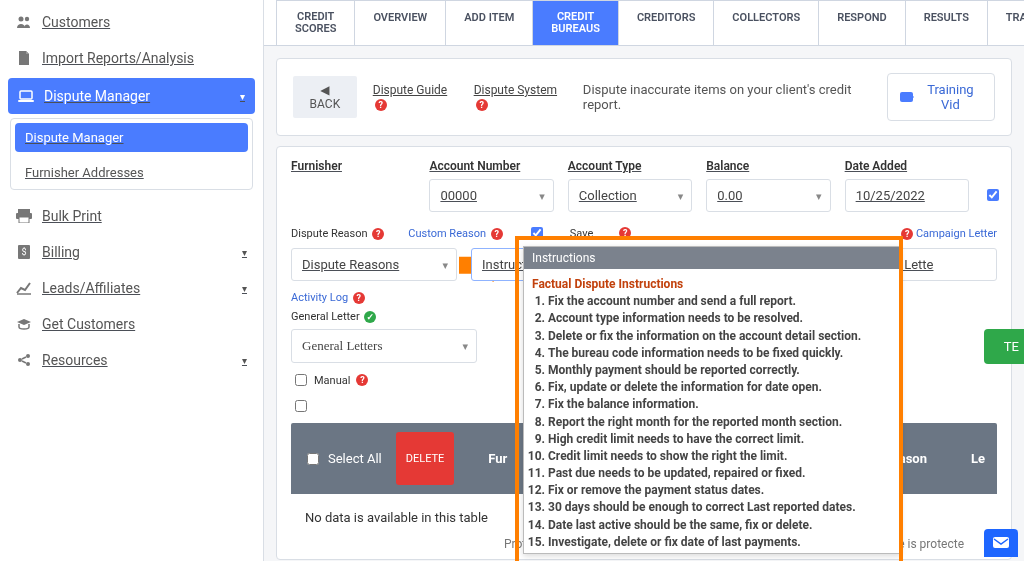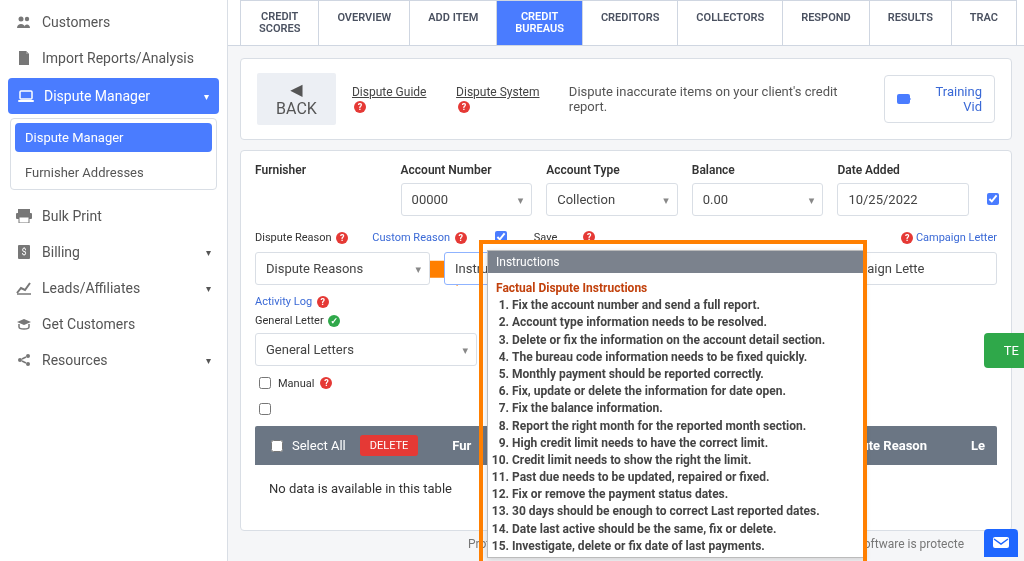--- a/index.html
+++ b/index.html
@@ -12,47 +12,47 @@
     --link:#3a69d6;
     --red:#e53935;
     --green:#2fa84a;
     --orange:#ff7f00;
     --tab-border:#cfd6e1;
     --header-bg:#6b7684;
   }
   *{box-sizing:border-box;font-family:-apple-system,BlinkMacSystemFont,"Segoe UI",Roboto,sans-serif;}
   body{margin:0;background:var(--bg);color:var(--text);font-size:13px;overflow:hidden;width:1024px;height:561px;position:relative;}
   .layout{display:flex;height:561px;}
-  .sidebar{width:228px;background:#fff;border-right:1px solid var(--border);padding:4px 0;flex-shrink:0;}
+  .sidebar{width:264px;background:#fff;border-right:1px solid var(--border);padding:4px 0;flex-shrink:0;text-decoration:underline;}
   .nav-item{display:flex;align-items:center;gap:10px;padding:10px 16px;font-size:14px;color:var(--sidebar-text);cursor:pointer;position:relative;}
   .nav-item .ico{width:16px;height:16px;display:flex;align-items:center;justify-content:center;}
   .nav-item.active{background:var(--blue);color:#fff;border-radius:4px;margin:2px 8px;padding:10px 10px;}
   .nav-item .caret{margin-left:auto;font-size:10px;}
   .sub-nav{margin:4px 10px 8px 10px;border:1px solid var(--border);border-radius:4px;overflow:hidden;}
   .sub-nav .nav-item{padding:9px 14px;font-size:13px;}
   .sub-nav .nav-item.sub-active{background:var(--blue);color:#fff;border-radius:4px;margin:4px;padding:7px 10px;}
 
   .main{flex:1;overflow:hidden;position:relative;}
   .tabs{display:flex;background:#fff;border-bottom:1px solid var(--tab-border);}
   .tab{padding:10px 18px;font-size:11px;font-weight:600;color:#4a5160;border-right:1px solid var(--tab-border);text-align:center;cursor:pointer;white-space:nowrap;border-top:1px solid var(--tab-border);}
   .tab:first-child{border-left:1px solid var(--tab-border);margin-left:12px;}
   .tab.active{background:var(--blue);color:#fff;}
   .tab.two-line{line-height:1.1;}
 
   .infobar{display:flex;align-items:center;gap:16px;padding:14px 16px;background:#fff;margin:12px 12px 0 12px;border:1px solid var(--border);border-radius:4px;}
-  .back-btn{background:#eceff4;border:none;padding:7px 12px;font-size:16px;color:#555;cursor:pointer;border-radius:2px;}
+  .back-btn{background:#eceff4;border:none;padding:7px 12px;font-size:12px;color:#555;cursor:pointer;border-radius:2px;}
   .info-link{font-size:12px;color:#444;text-decoration:underline;cursor:pointer;}
   .q{display:inline-block;width:12px;height:12px;border-radius:50%;background:var(--red);color:#fff;font-size:9px;line-height:12px;text-align:center;margin-left:2px;font-weight:bold;}
   .qg{background:var(--green);}
-  .training-btn{margin-left:auto;background:#fff;border:1px solid var(--border);padding:8px 12px;border-radius:4px;display:flex;align-items:center;gap:6px;color:#3a69d6;font-size:13px;cursor:pointer;text-align:right;}
+  .training-btn{margin-left:auto;background:#fff;border:1px solid var(--border);padding:8px 12px;border-radius:4px;display:flex;align-items:center;gap:6px;color:#3a69d6;font-size:13px;cursor:pointer;}
   .cam-ico{width:14px;height:10px;background:var(--blue);position:relative;border-radius:2px;}
   .cam-ico:after{content:"";position:absolute;right:-5px;top:1px;border:4px solid transparent;border-left-color:var(--blue);}
 
   .form-area{margin:10px 12px;background:#fff;border:1px solid var(--border);border-radius:4px;padding:12px 14px 18px 14px;position:relative;}
-  .form-row{display:flex;gap:14px;}
+  .form-row{display:flex;gap:14px;text-decoration:underline;}
   .form-col{flex:1;min-width:0;}
   .form-label{font-size:12px;font-weight:600;color:#333;margin-bottom:6px;display:block;}
   .select-box{position:relative;border:1px solid var(--border);border-radius:3px;padding:8px 26px 8px 10px;font-size:13px;color:#444;background:#fff;cursor:pointer;white-space:nowrap;overflow:hidden;text-overflow:ellipsis;}
   .select-box:after{content:"▾";position:absolute;right:8px;top:50%;transform:translateY(-50%);color:#888;font-size:11px;}
   .select-box.noarrow:after{content:none;}
 
   .small-labels{font-size:11px;color:#333;display:flex;align-items:center;gap:24px;margin:12px 0 6px 0;flex-wrap:wrap;}
   .small-labels .lnk{color:var(--link);text-decoration:none;cursor:pointer;}
   .chk{width:12px;height:12px;accent-color:var(--blue);}
 
@@ -68,21 +68,21 @@
   .orange-box{position:absolute;border:4px solid var(--orange);z-index:10;pointer-events:none;left:224px;top:-12px;width:388px;height:336px;}
 
   .activity-line{font-size:11px;color:var(--link);margin:10px 0 4px 0;}
   .letter-row{display:flex;gap:14px;align-items:center;margin-top:6px;}
   .green-btn{background:var(--green);color:#fff;border:none;padding:10px 20px;border-radius:4px;font-size:13px;cursor:pointer;position:absolute;right:-42px;top:0;}
 
   .cb-row{font-size:11px;color:#333;margin:8px 0;display:flex;align-items:center;gap:4px;}
 
   .table-head{background:var(--header-bg);color:#fff;display:flex;align-items:center;padding:9px 12px;font-size:13px;gap:14px;border-radius:2px 2px 0 0;}
   .table-head .sel{display:flex;align-items:center;gap:6px;}
-  .del-btn{background:var(--red);color:#fff;border:none;padding:4px 10px;font-size:11px;border-radius:3px;cursor:pointer;}
+  .del-btn{background:var(--red);color:#fff;border:none;padding:20px 10px;font-size:11px;border-radius:3px;cursor:pointer;}
   .th-spacer{flex:1;}
   .th-col{font-weight:700;text-align:center;}
   .table-body{padding:16px 14px;font-size:13px;color:#333;}
 
   .footer{position:absolute;bottom:10px;left:240px;right:0;font-size:12px;color:#777;display:flex;gap:40px;}
   .chat-ico{position:absolute;right:6px;bottom:4px;width:34px;height:28px;background:#1e66ff;border-radius:4px 4px 0 0;display:flex;align-items:center;justify-content:center;color:#fff;}
   svg{display:block;}
 </style>
 </head>
 <body>
@@ -281,21 +281,21 @@
 
           </div>
         </div>
         <div class="orange-box"></div>
       </div>
 
       <div class="activity-line"><span>Activity Log</span> <span class="q">?</span></div>
       <div style="font-size:11px;color:#333;margin-top:6px;"><span>General Letter</span> <span class="q qg">✓</span></div>
 
       <div class="letter-row" style="position:relative;">
-        <div class="select-box" style="width:222px;">General Letters</div>
+        <div class="select-box" style="width:186px;font-family:Liberation Serif, serif;">General Letters</div>
         <button class="green-btn">TE</button>
       </div>
 
       <div class="cb-row">
         <input type="checkbox" class="chk" style="">
         <span>Manual</span> 
           <span class="q">?</span>
       </div>
       <div class="cb-row">
         <input type="checkbox" class="chk" style="">

